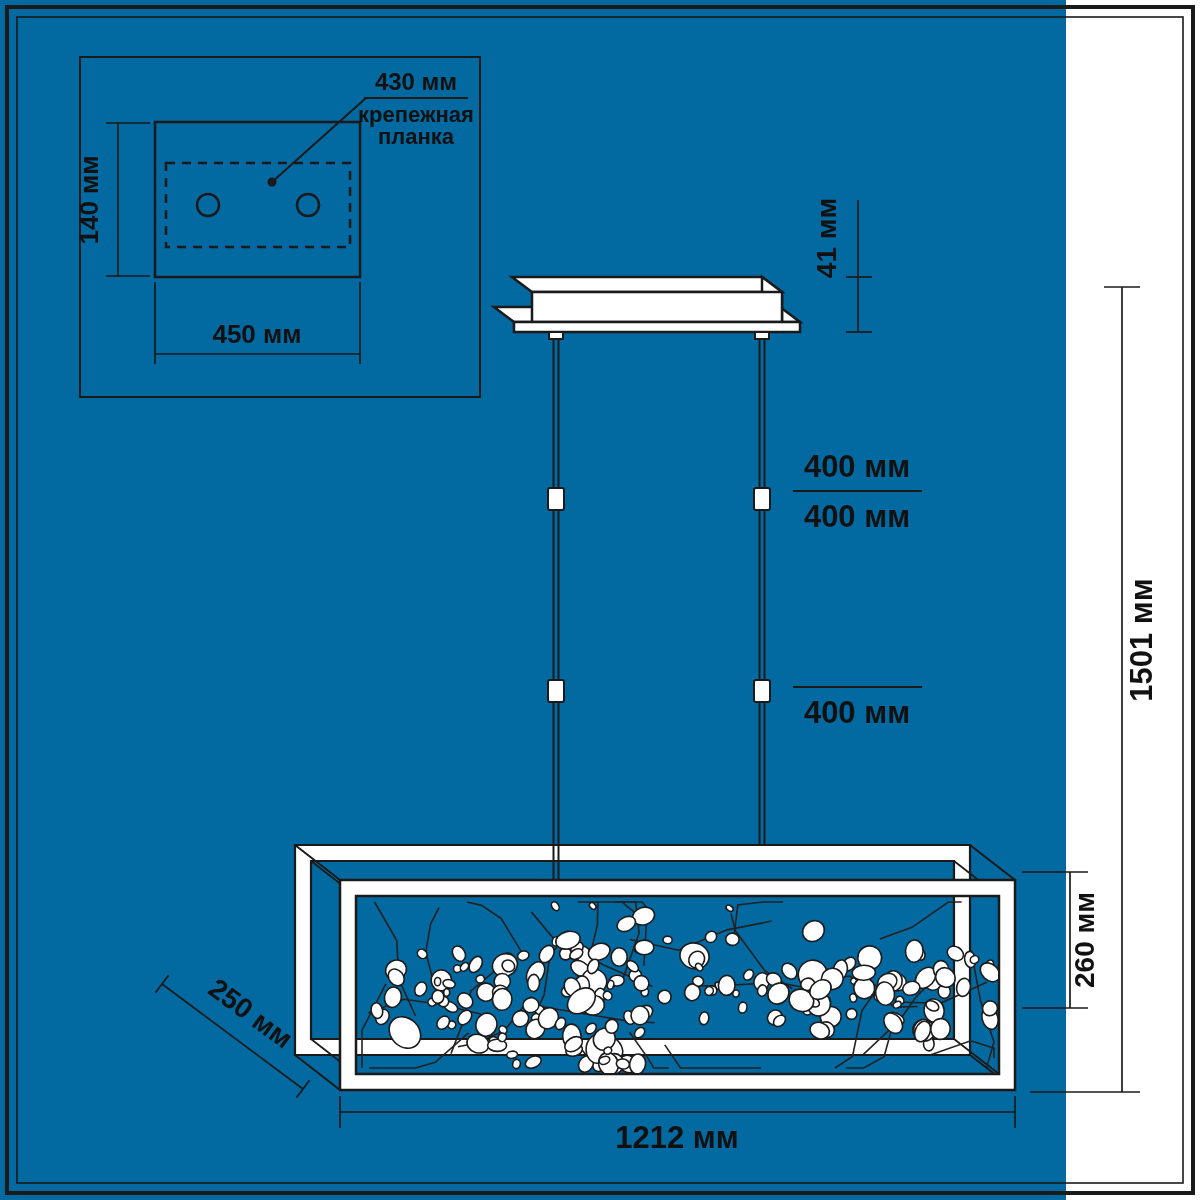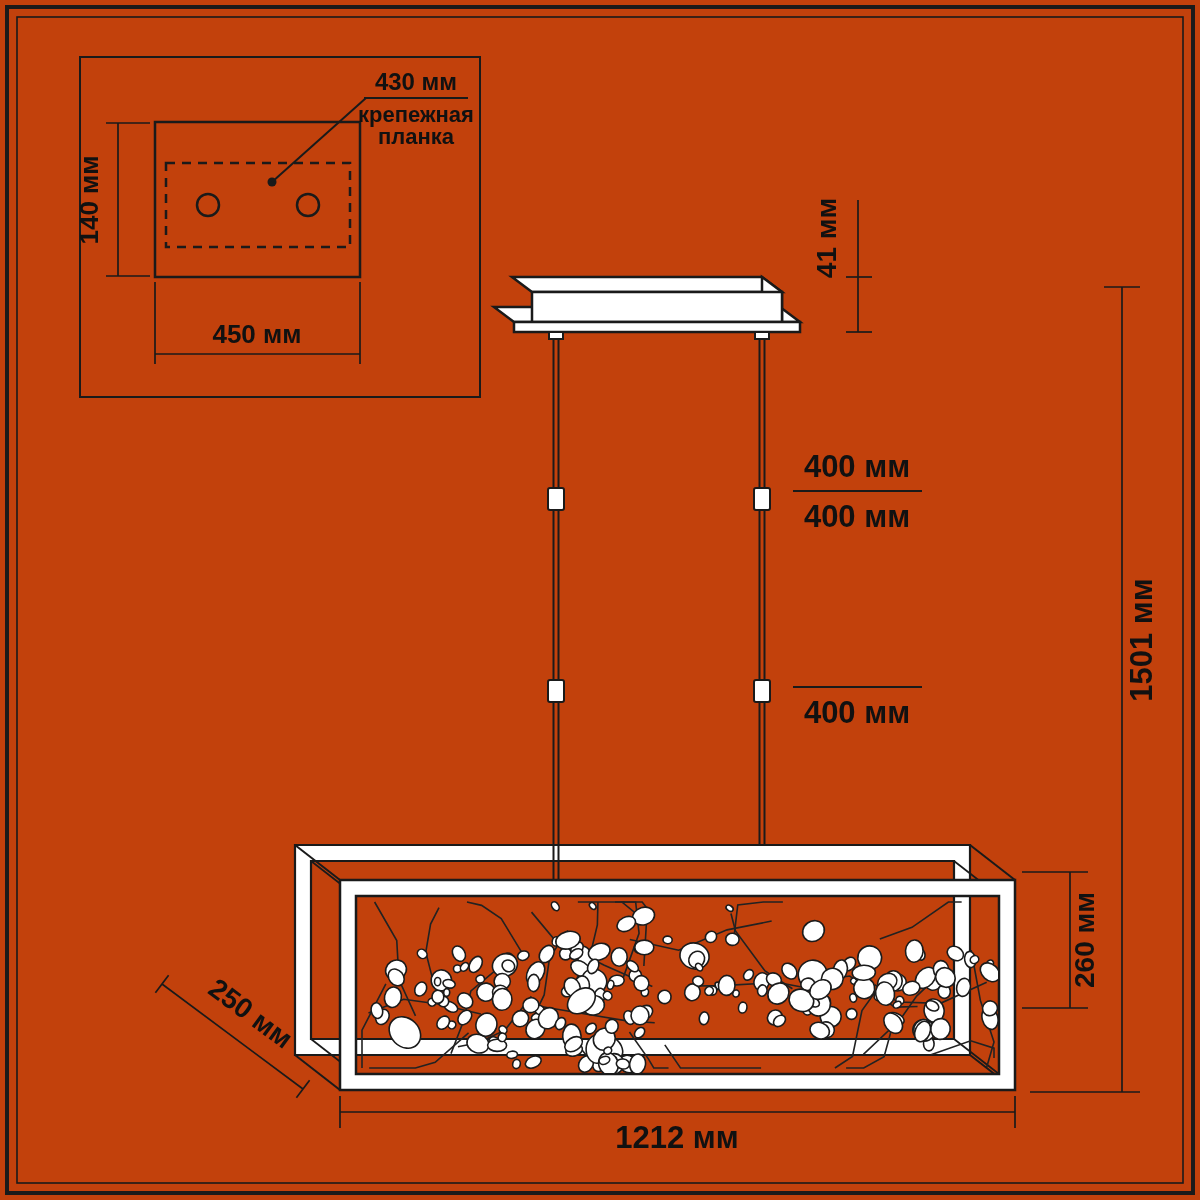--- a/index.html
+++ b/index.html
@@ -1,16 +1,16 @@
 <!DOCTYPE html>
 <html><head>
 <meta charset="utf-8">
 <style>
   html,body{margin:0;padding:0;background:#ffffff;}
-  .page{width:1200px;height:1200px;position:relative;background:#c2410c;}
+  .page{width:1066px;height:1200px;position:relative;background:#0369a1;}
   svg{display:block;}
   .s{stroke:#1a1a1a;fill:none;}
   .w25{stroke-width:2.5px;}
   .w2{stroke-width:2px;}
   .w16{stroke-width:1.7px;}
   .fw{fill:#ffffff;stroke:#1a1a1a;stroke-width:2.5px;}
   .fwt{fill:#ffffff;stroke:#1a1a1a;stroke-width:2px;}
   .dash{stroke-dasharray:9 7;}
   text{font-family:"Liberation Sans","DejaVu Sans",sans-serif;fill:#111111;}
   .t31{font-size:31px;font-weight:600;}

